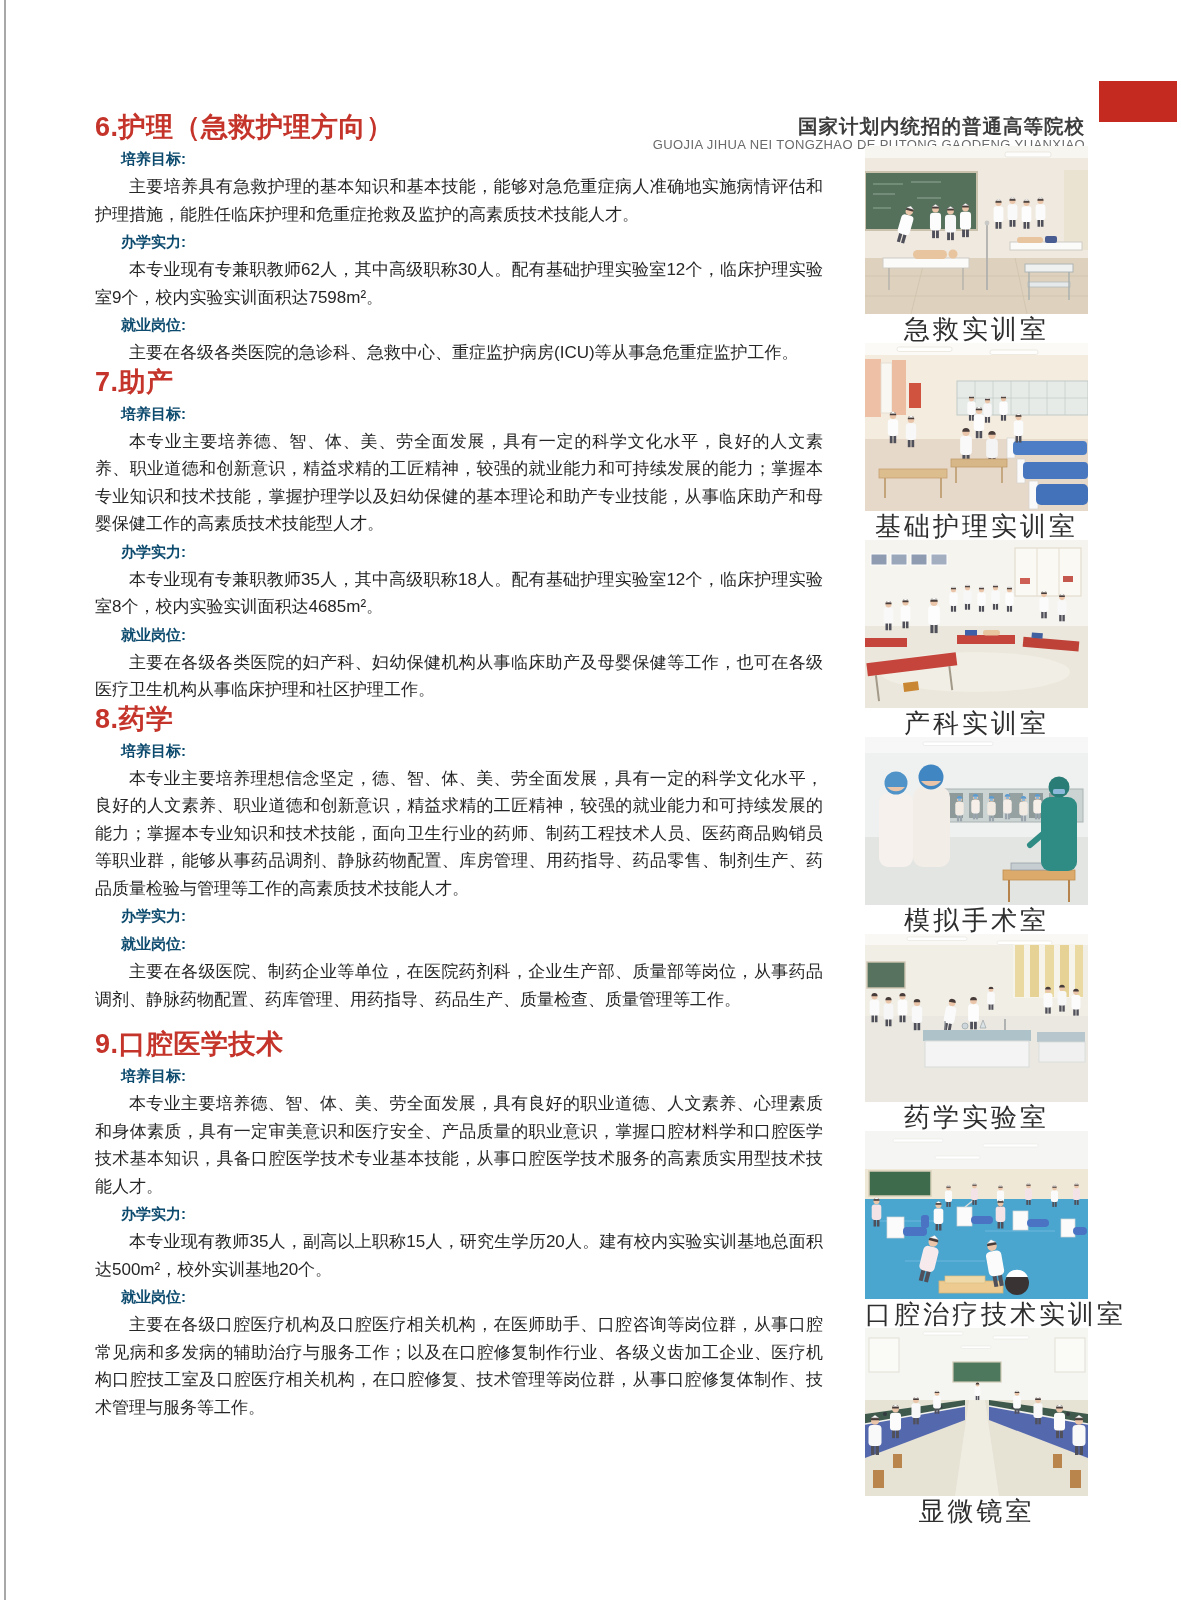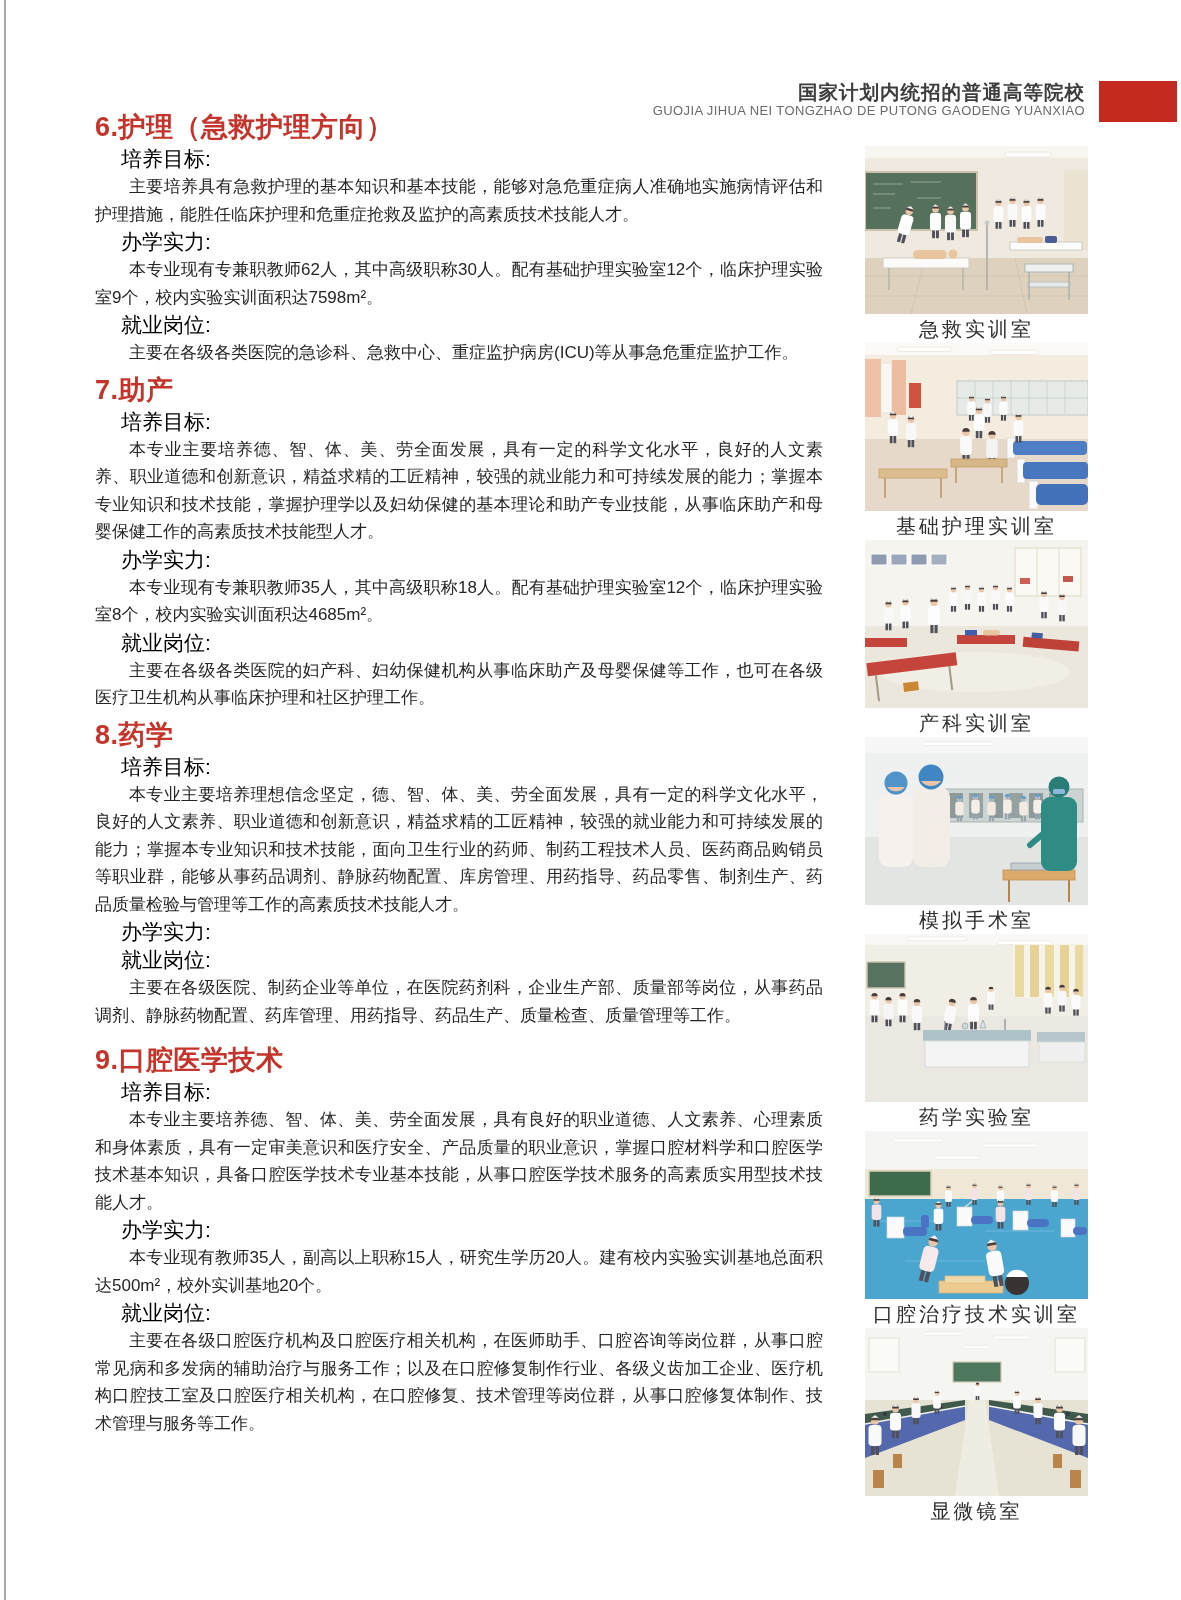--- a/index.html
+++ b/index.html
@@ -4,38 +4,38 @@
 <style>
   html,body{margin:0;padding:0;background:#ffffff;}
   .page{
     position:relative;width:1181px;height:1600px;background:#ffffff;overflow:hidden;
     font-family:"Liberation Sans","DejaVu Sans",sans-serif;
   }
   .page-edge{position:absolute;left:4px;top:0;width:2px;height:1600px;background:#a8a8a8;}
 
   
   .header-text{position:absolute;top:82px;right:96px;text-align:right;}
-  .header-title{font-size:19.5px;font-weight:bold;color:#3d3d3d;letter-spacing:1px;line-height:21px;white-space:nowrap;}
+  .header-title{font-size:19.5px;font-weight:bold;color:#3d3d3d;letter-spacing:1px;line-height:21px;white-space:nowrap;margin-top:34px;}
   .header-subtitle{font-size:13px;color:#6a6a6a;letter-spacing:0.4px;line-height:11px;margin-top:2px;white-space:nowrap;}
   .header-block{position:absolute;top:81px;right:4px;width:78px;height:41px;background:#c42a20;}
 
   
   .text-col{position:absolute;left:95px;top:112px;width:728px;color:#262626;}
   .sec{margin:0;}
-  .sec + .sec{margin-top:8px;}
+  .sec + .sec{}
   .sec.last{margin-top:16px;}
   .sec-title{font-size:27px;line-height:30px;font-weight:bold;color:#c5342a;margin:0 0 3px 0;letter-spacing:0.5px;}
-  .blk-label{font-size:21px;line-height:28px;font-weight:normal;color:#000000;margin:0 0 0 26px;}
+  .blk-label{font-size:15px;line-height:28px;font-weight:bold;color:#0c4a6e;margin:0 0 0 26px;}
   .blk-text{font-size:17px;line-height:27.5px;margin:0;text-indent:2em;text-align:justify;color:#262626;}
 
   
   .photo-col{position:absolute;left:865px;top:146px;width:223px;}
   figure{margin:0;padding:0;height:197px;}
   .ph{display:block;width:223px;height:168px;background:#efece5;}
-  figcaption{font-size:20px;line-height:28px;letter-spacing:3px;text-align:center;color:#2e2e2e;font-weight:500;margin-top:1px;white-space:nowrap;}
+  figcaption{font-size:26px;line-height:28px;letter-spacing:3px;text-align:center;color:#2e2e2e;font-weight:500;margin-top:1px;white-space:nowrap;}
 </style>
 </head>
 <body>
 
 <svg width="0" height="0" style="position:absolute" aria-hidden="true">
   <defs>
     <symbol id="pw" viewBox="0 0 20 42">
       <rect x="6" y="29" width="3.4" height="11" fill="#50505a"></rect>
       <rect x="10.6" y="29" width="3.4" height="11" fill="#50505a"></rect>
       <rect x="3.5" y="10" width="13" height="21" rx="3.8" fill="currentColor"></rect>

